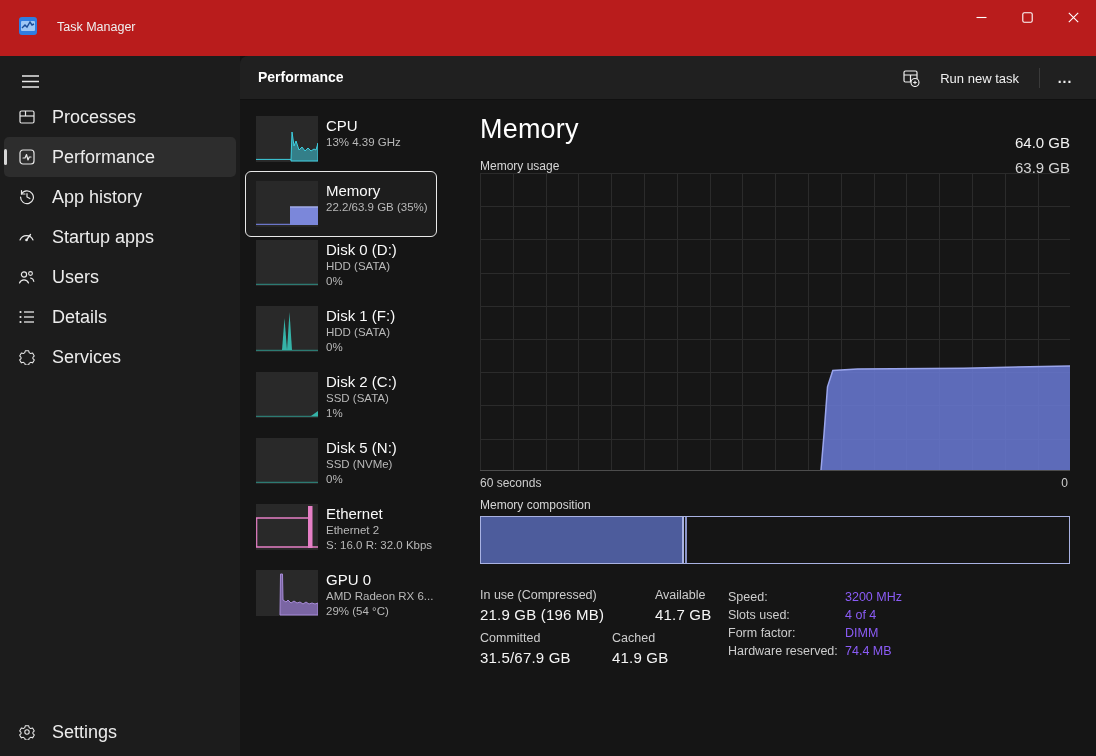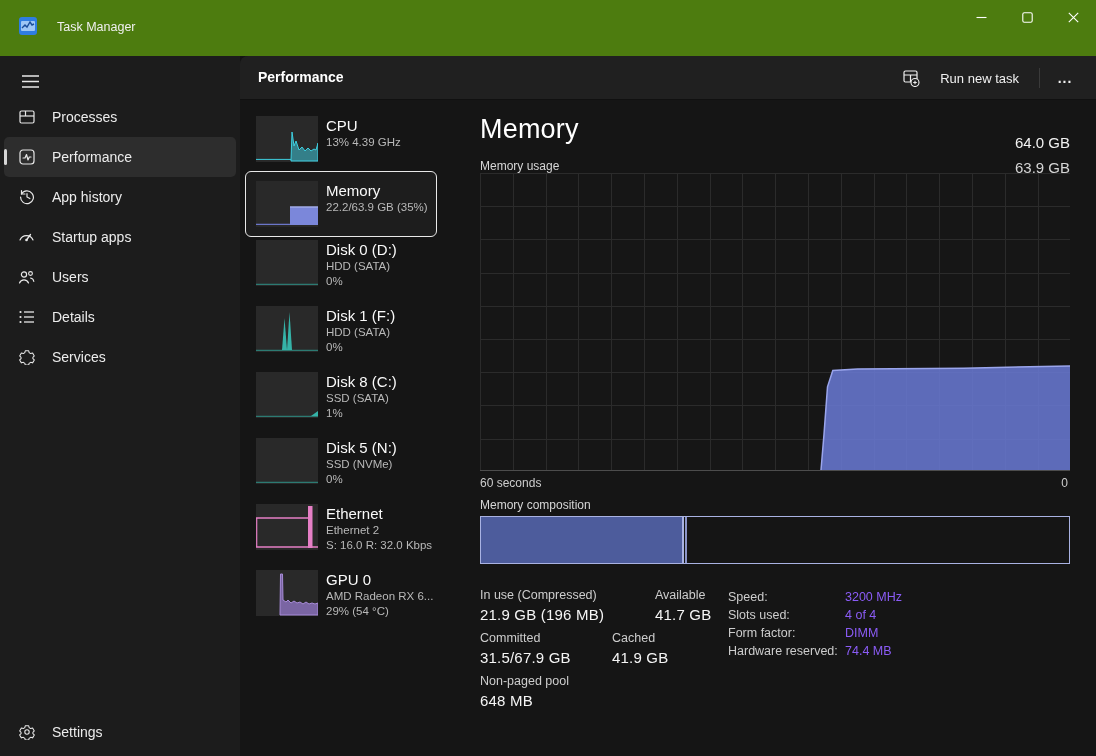--- a/index.html
+++ b/index.html
@@ -1,35 +1,35 @@
 <!DOCTYPE html>
 <html><head>
 <meta charset="utf-8">
 <style>
   * { margin:0; padding:0; box-sizing:border-box; }
   html,body { width:1096px; height:756px; background:#141414; font-family:"Liberation Sans", sans-serif; color:#fff; overflow:hidden; }
   .window { position:relative; width:1096px; height:756px; background:#141414; }
 
   
-  .titlebar { position:absolute; top:0; left:0; right:0; height:56px; background:#4d7c0f; }
+  .titlebar { position:absolute; top:0; left:0; right:0; height:56px; background:#b91c1c; }
   .app-icon { position:absolute; left:18px; top:16px; width:20px; height:20px; }
   .app-title { position:absolute; left:57px; top:20px; font-size:12.5px; color:#f0f0f0; }
   .win-controls { position:absolute; right:0; top:0; display:flex; }
   .win-btn { width:46px; height:34px; display:flex; align-items:center; justify-content:center; }
   .win-btn svg { display:block; }
 
   
   .sidebar { position:absolute; left:0; top:56px; width:240px; bottom:0; background:#1c1c1c; }
   .hamburger { position:absolute; left:14px; top:10px; width:32px; height:30px; display:flex; align-items:center; justify-content:center; border-radius:4px; }
   .nav { position:absolute; top:41px; left:4px; right:4px; }
   .nav-item { position:relative; height:40px; display:flex; align-items:center; padding-left:14px; border-radius:5px; color:#ececec; }
   .nav-item.selected { background:#2d2d2d; }
   .nav-item.selected::before { content:""; position:absolute; left:0px; top:12px; width:3px; height:16px; border-radius:2px; background:#d6d6d6; }
   .nav-icon { width:17px; height:17px; margin-right:17px; display:flex; align-items:center; justify-content:center; flex:none; }
-  .nav-label { font-size:14px; }
+  .nav-label { font-size:18px; }
   .settings-item { position:absolute; bottom:4px; left:4px; right:4px; height:40px; display:flex; align-items:center; padding-left:14px; border-radius:5px; color:#ececec; }
 
   
   .content { position:absolute; left:240px; top:56px; right:0; bottom:0; background:#151515; border-top-left-radius:8px; overflow:hidden; }
   .content-header { position:absolute; top:0; left:0; right:0; height:44px; background:#202020; border-bottom:1px solid #101010; }
   .content-title { position:absolute; left:18px; top:13px; font-size:14px; font-weight:bold; }
   .run-task-btn { position:absolute; right:66px; top:7px; height:30px; display:flex; align-items:center; gap:20px; padding:0 11px; border-radius:4px; color:#f0f0f0; font-size:13px; }
   .header-sep { position:absolute; right:56px; top:12px; width:1px; height:20px; background:#3a3a3a; }
   .more-btn { position:absolute; right:14px; top:7px; width:34px; height:30px; display:flex; align-items:center; justify-content:center; border-radius:4px; font-size:14px; font-weight:bold; letter-spacing:1px; color:#f0f0f0; }
   .content-body { position:absolute; top:45px; left:0; right:0; bottom:0;text-decoration:underline; }
@@ -278,21 +278,21 @@
         </div>
 
         <div class="dev-item" style="top:271px">
           <div class="thumb">
             <svg viewBox="0 0 62 46">
                 <path d="M0,44.3 H62" stroke="#2e8f85" stroke-width="1" fill="none"></path>
                 <polygon points="55,44 62,39 62,44" fill="#35b3a8"></polygon>
               </svg>
           </div>
           <div class="dev-text">
-            <div class="dev-title">Disk 8 (C:)</div>
+            <div class="dev-title">Disk 2 (C:)</div>
             <div class="dev-sub">SSD (SATA)</div>
             <div class="dev-sub">1%</div>
           </div>
         </div>
 
         <div class="dev-item" style="top:337px">
           <div class="thumb">
             <svg viewBox="0 0 62 46">
                 <path d="M0,44.3 H62" stroke="#2e8f85" stroke-width="1" fill="none"></path>
               </svg>
@@ -373,24 +373,20 @@
             <div class="stat w132">
               <div class="lbl">Committed</div>
               <div class="val">31.5/67.9 GB</div>
             </div>
             <div class="stat">
               <div class="lbl">Cached</div>
               <div class="val">41.9 GB</div>
             </div>
           </div>
           <div class="stat-row">
-            <div class="stat">
-              <div class="lbl">Non-paged pool</div>
-              <div class="val">648 MB</div>
-            </div>
           </div>
         </div>
 
         <div class="details">
           <div class="detail-row">
             <span class="dl">Speed:</span>
             <span class="dv">3200 MHz</span>
           </div>
           <div class="detail-row">
             <span class="dl">Slots used:</span>

